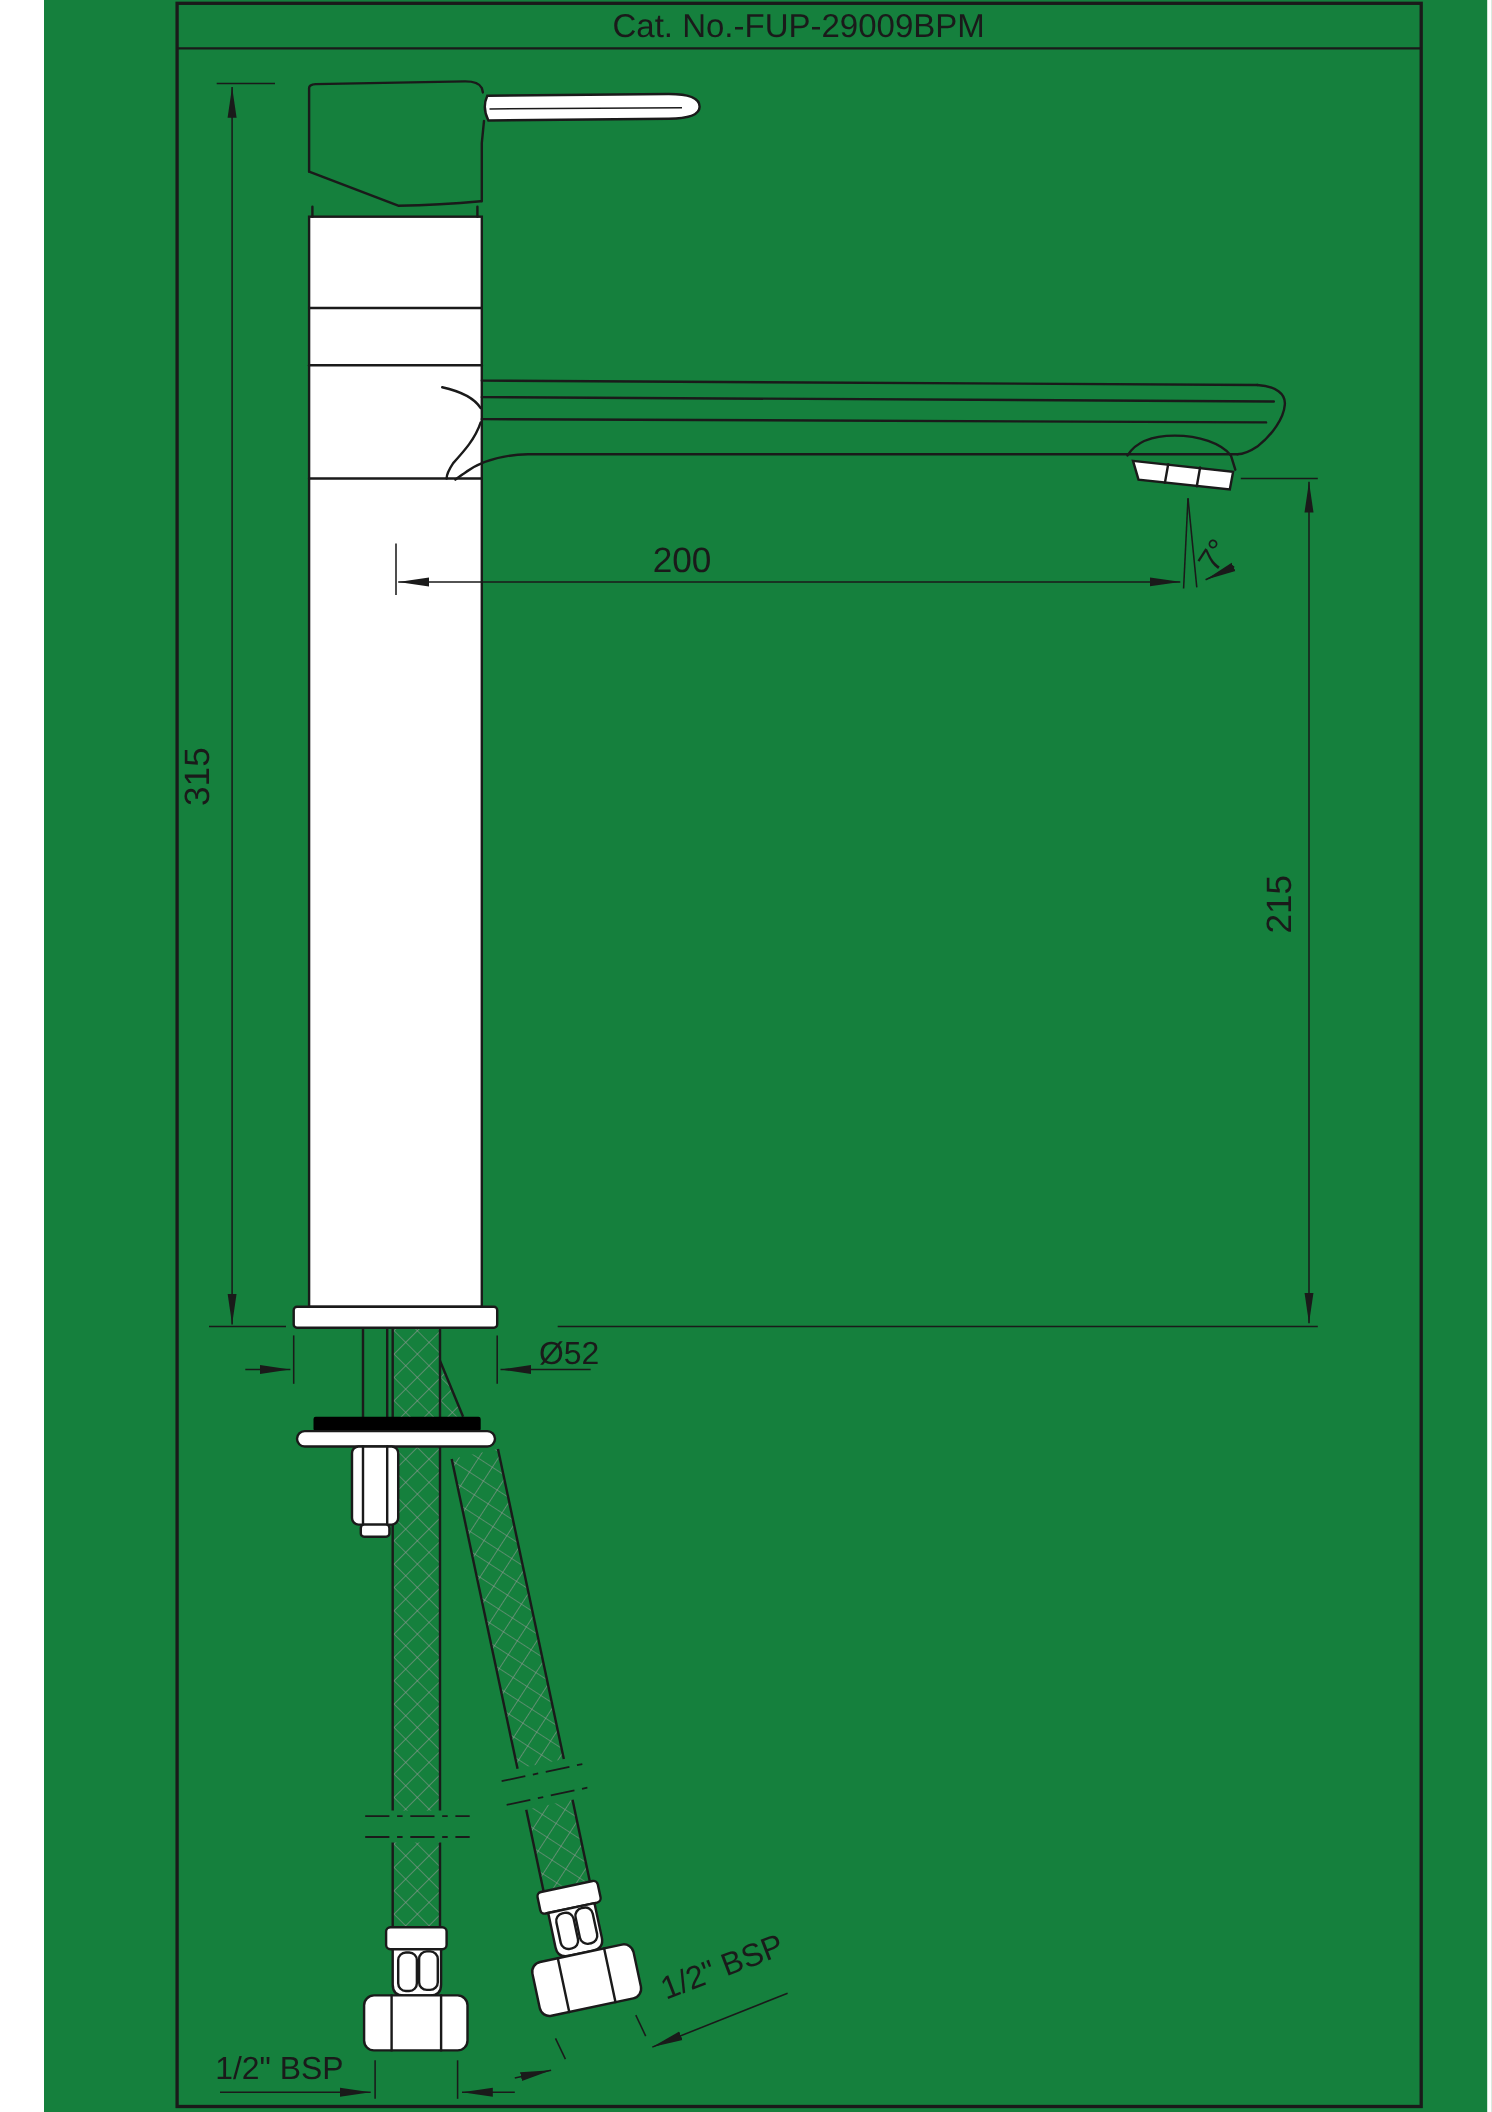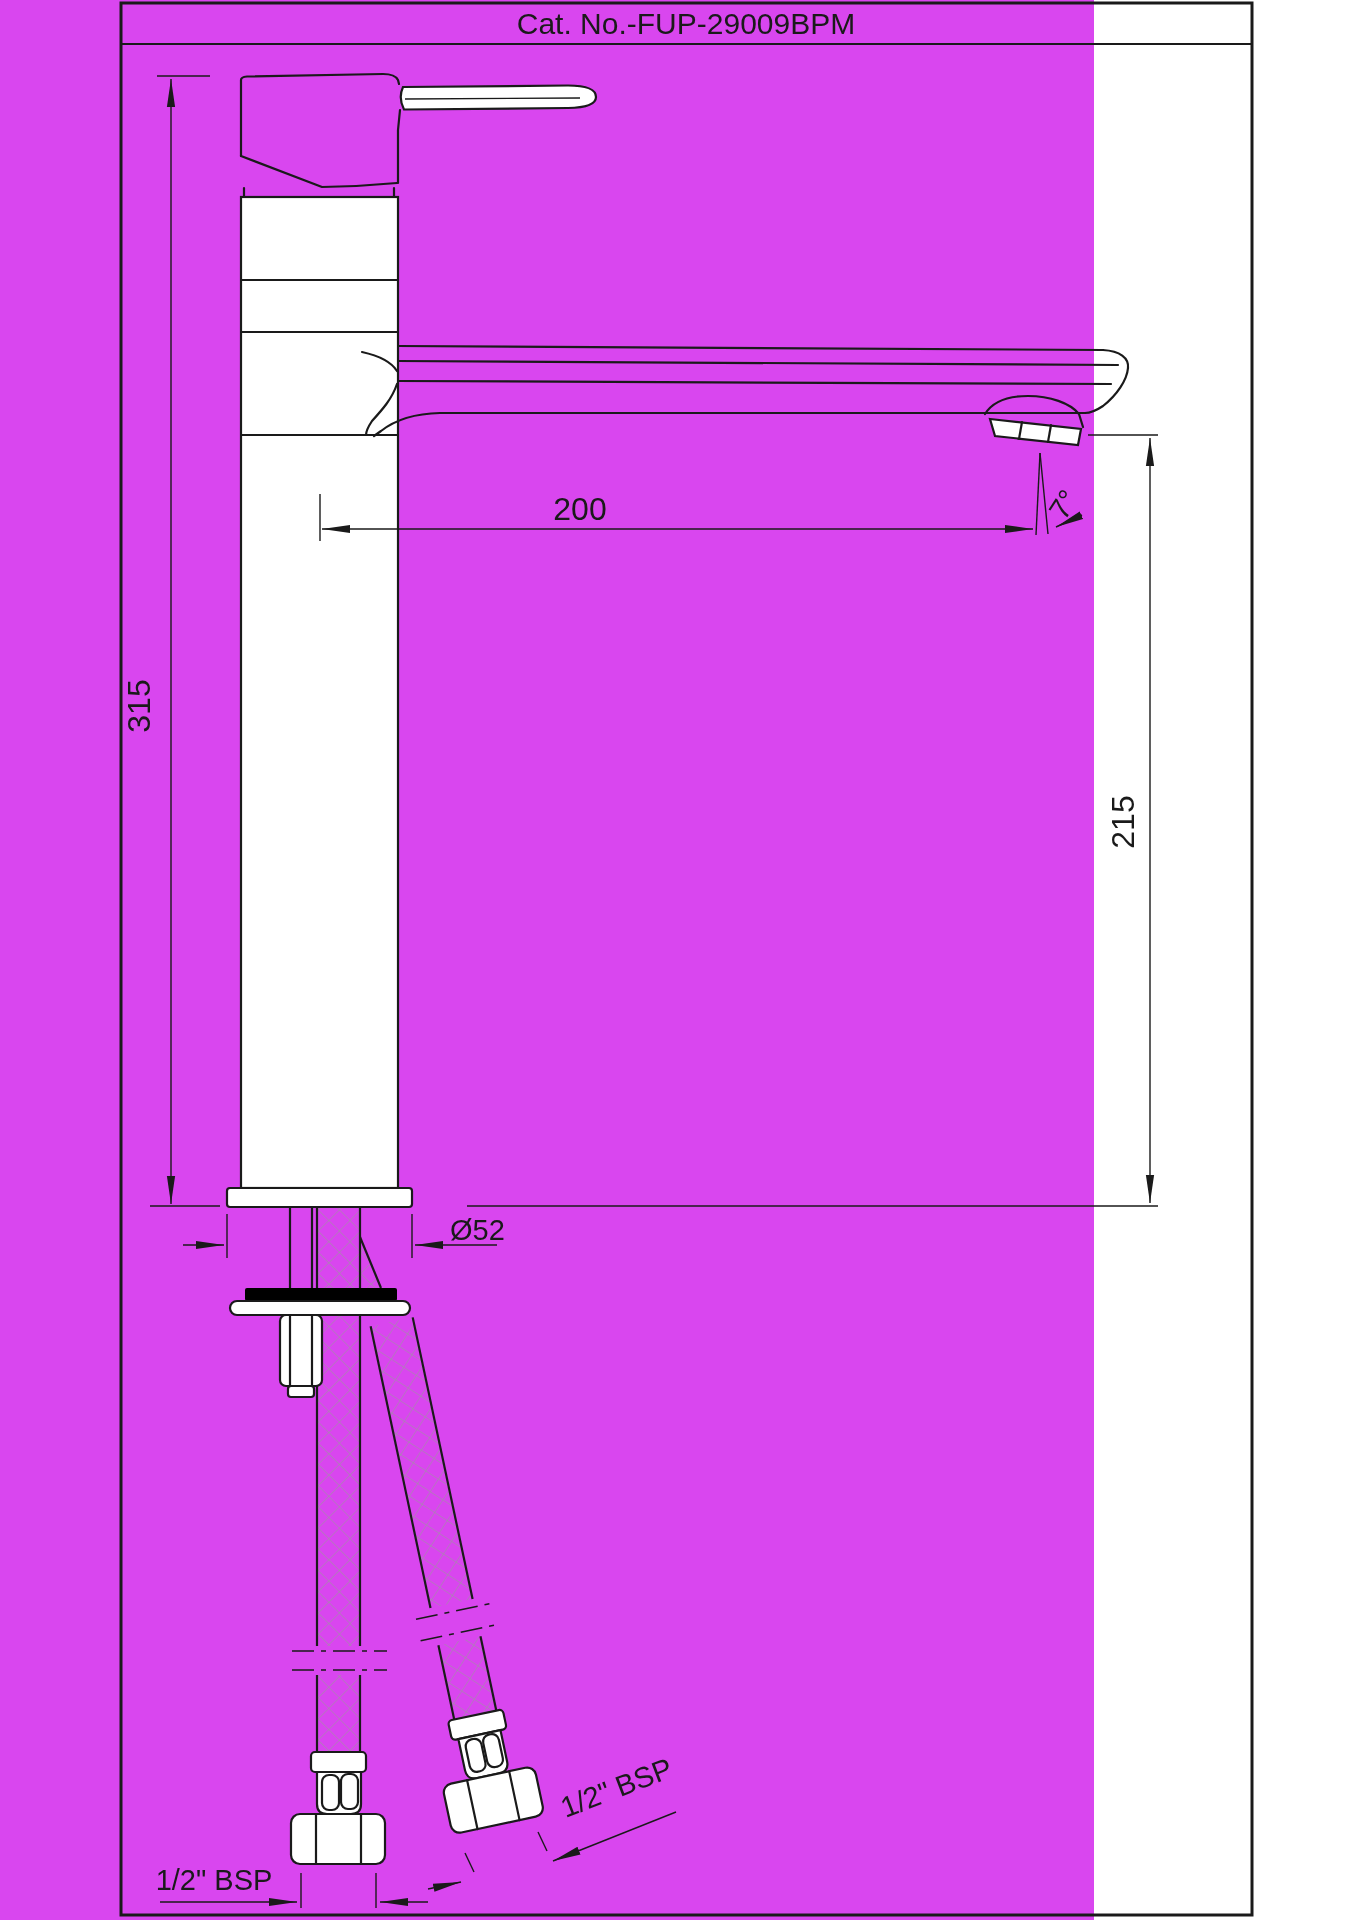--- a/index.html
+++ b/index.html
@@ -1,17 +1,17 @@
 <!DOCTYPE html>
 <html><head>
 <meta charset="utf-8">
 <style>
   html,body{margin:0;padding:0;background:#ffffff;}
-  #stage{position:relative;width:1094px;height:1920px;background:#d946ef;
-         font-family:"Liberation Sans", sans-serif;}
+  #stage{position:relative;width:1312px;height:1920px;background:#15803d;
+         font-family:"Liberation Sans", sans-serif;margin-left:40px;}
   svg{position:absolute;left:0;top:0;}
   text{fill:#1a1a1a;}
   .dimtxt{font-size:32px;}
   .smtxt{font-size:29px;}
   .titletxt{font-size:30px;}
   .ln{stroke:#1a1a1a;stroke-width:2.2;fill:none;stroke-linecap:round;stroke-linejoin:round;}
   .thin{stroke:#1a1a1a;stroke-width:1.4;fill:none;stroke-linecap:butt;}
   .whitefill{fill:#ffffff;stroke:#1a1a1a;stroke-width:2.2;}
   .braidside{stroke:#1a1a1a;stroke-width:2.2;fill:none;}
   .breakln{stroke:#1a1a1a;stroke-width:1.6;fill:none;stroke-dasharray:22 7 5 7;}

